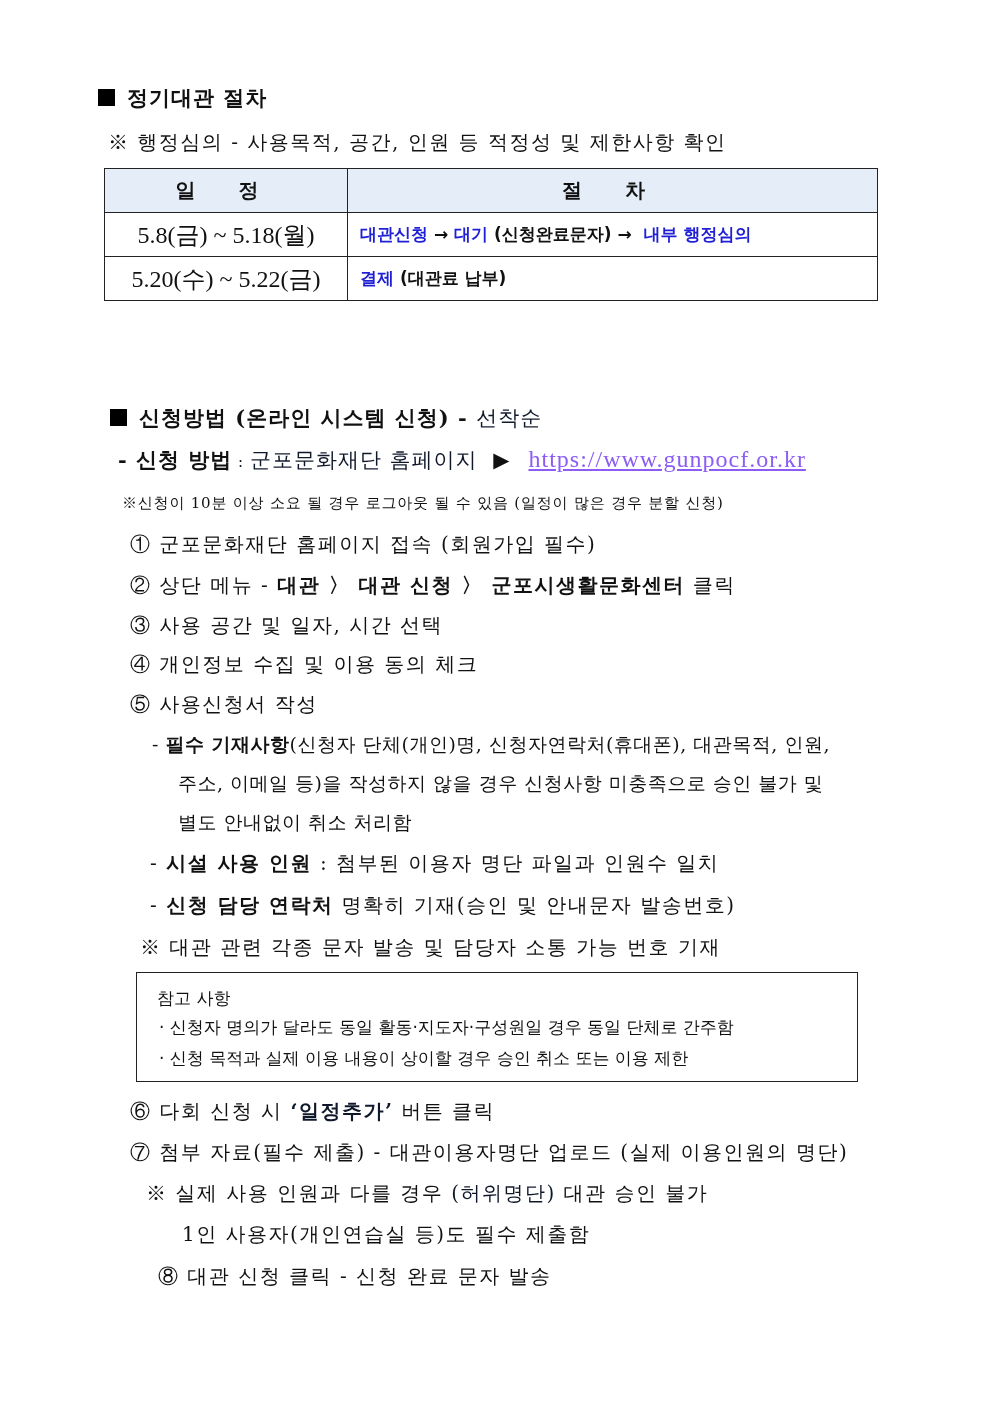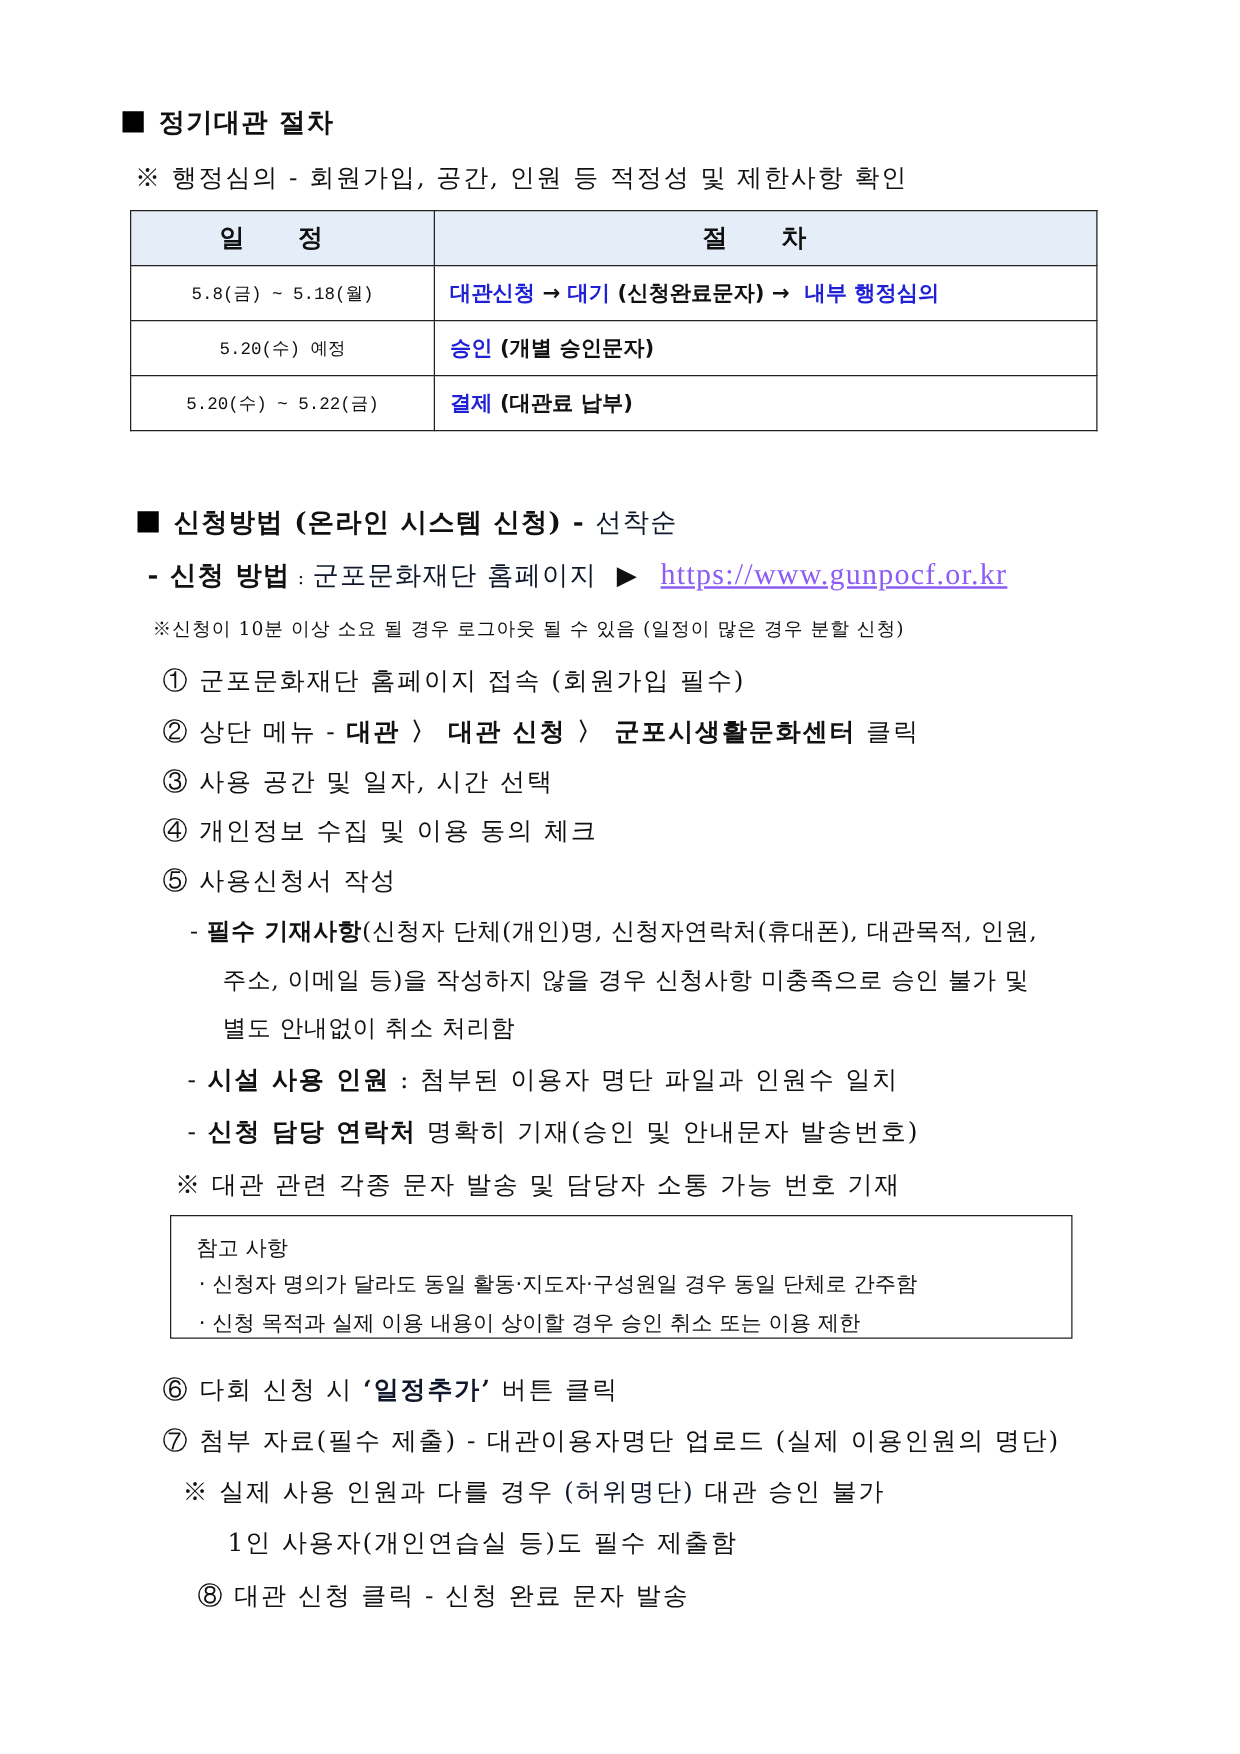--- a/index.html
+++ b/index.html
@@ -10,51 +10,45 @@
   .blue { color:#1f1fd6; }
   .lblue { color:#0f172a; }
   .h1 { font-size:21px; font-weight:bold; letter-spacing:1px; }
   .sq { display:inline-block; width:17px; height:17px; background:#000; margin-right:12px; vertical-align:-1px; }
   .t20 { font-size:20px; letter-spacing:1.5px; }
   .t19 { font-size:19px; letter-spacing:0.5px; }
   .t15 { font-size:15px; letter-spacing:0.8px; }
   table.sched { position:absolute; left:104px; top:168px; width:774px; border-collapse:collapse; font-size:19px; }
   table.sched td, table.sched th { border:1px solid #222; height:43px; padding:0; }
   table.sched th { background:#e4edf8; font-weight:bold; font-size:20px; letter-spacing:18px; }
-  table.sched td.date { width:242px; text-align:center; font-family:Liberation Mono, monospace; font-size:14px; }
+  table.sched td.date { width:242px; text-align:center; font-family:Liberation Serif, serif; font-size:24px; }
   table.sched td.proc { padding-left:12px; font-weight:bold; font-family:"DejaVu Sans", sans-serif; font-size:17px; }
   .link { color:#8b5cf6; text-decoration:underline; font-family:"Liberation Serif", serif; font-size:24px; }
-  .note-box { position:absolute; left:136px; top:972px; width:722px; height:99px; border:1px solid #222; box-sizing:border-box;
+  .note-box { position:absolute; left:136px; top:972px; width:722px; height:110px; border:1px solid #222; box-sizing:border-box;
               font-family:"DejaVu Sans", sans-serif; font-size:17px; }
   .note-box div { position:absolute; left:20px; white-space:nowrap; }
 </style>
 </head>
 <body>
 
 <div class="abs h1" style="left:98px; top:84px;">
   <span class="sq"></span><span>정기대관 절차</span>
 </div>
-<div class="abs t20" style="left:108px; top:129px;">※ 행정심의 - 회원가입, 공간, 인원 등 적정성 및 제한사항 확인</div>
+<div class="abs t20" style="left:108px; top:129px;">※ 행정심의 - 사용목적, 공간, 인원 등 적정성 및 제한사항 확인</div>
 
 <table class="sched">
   <tbody>
       <tr>
     <th>일 정</th>
     <th>절 차</th>
   </tr>
   <tr>
     <td class="date">5.8(금) ~ 5.18(월)</td>
     <td class="proc">
       <span class="blue">대관신청</span><span> → </span><span class="blue">대기</span><span> (신청완료문자) → </span>&nbsp;<span class="blue">내부 행정심의</span>
-    </td>
-  </tr>
-  <tr>
-    <td class="date">5.20(수) 예정</td>
-    <td class="proc">
-      <span class="blue">승인</span><span> (개별 승인문자)</span>
     </td>
   </tr>
   <tr>
     <td class="date">5.20(수) ~ 5.22(금)</td>
     <td class="proc">
       <span class="blue">결제</span><span> (대관료 납부)</span>
     </td>
   </tr>
 </tbody>
   </table>

